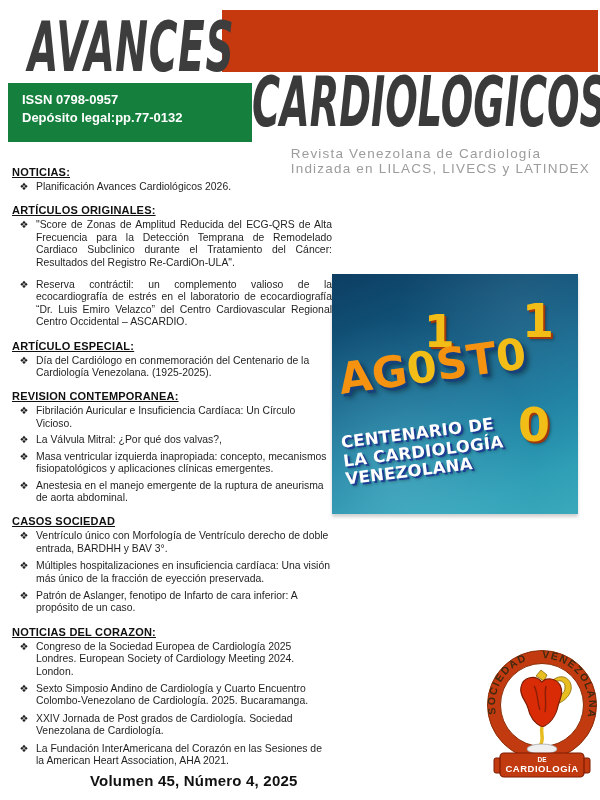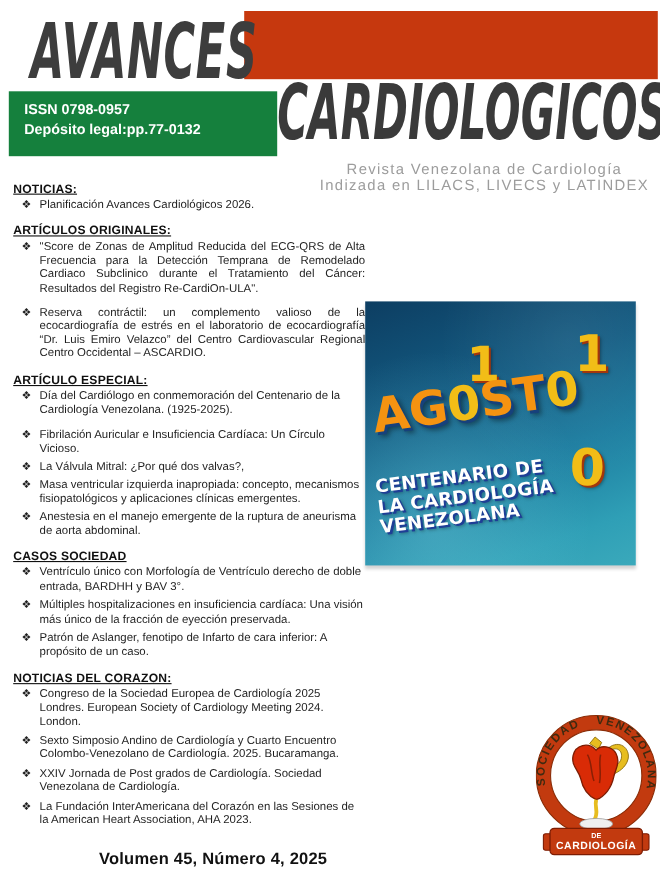--- a/index.html
+++ b/index.html
@@ -11,21 +11,21 @@
   .redbar-b{position:absolute;left:8px;top:83px;width:244px;height:59px;background:#15803d;}
   .issn-line{position:absolute;left:14px;color:#fff;font-weight:bold;font-size:13px;white-space:nowrap;}
   .issn-1{top:9px;}
   .issn-2{top:27px;}
   .title-avances{position:absolute;left:28px;top:12px;font-family:"DejaVu Sans",sans-serif;
     font-weight:bold;font-style:italic;font-size:70px;line-height:1;color:#3d3d3d;
     white-space:nowrap;transform:scale(0.56,1);transform-origin:left top;letter-spacing:1px;}
   .title-cardio{position:absolute;left:252px;top:68px;font-family:"DejaVu Sans",sans-serif;
     font-weight:bold;font-style:italic;font-size:66px;line-height:1;color:#3a3a3a;
     white-space:nowrap;transform:scale(0.58,1.06);transform-origin:left top;}
-  .subtitle{position:absolute;right:10px;top:146px;text-align:center;color:#9c9c9c;
+  .subtitle{position:absolute;right:10px;top:146px;text-align:left;color:#9c9c9c;
     font-size:13.5px;line-height:15px;letter-spacing:1.2px;white-space:nowrap;}
 
   
   .toc{position:absolute;left:12px;top:166px;width:320px;color:#1f1f1f;}
   .toc-heading{font-size:11px;font-weight:bold;text-decoration:underline;color:#101010;
     margin:0 0 3px 0;letter-spacing:.2px;}
   .toc-section{margin-top:0;}
   .toc-section + .toc-section{margin-top:11px;}
   .toc-item{display:grid;grid-template-columns:24px 1fr;margin-bottom:4px;}
   .toc-item .marker{font-size:10px;line-height:12.4px;text-align:center;color:#1f1f1f;}
@@ -108,20 +108,21 @@
 
     <div class="toc-section s-especial">
       <div class="toc-heading">ARTÍCULO ESPECIAL:</div>
       <div class="toc-item">
         <span class="marker">❖</span>
         <span class="txt">Día del Cardiólogo en conmemoración del Centenario de la Cardiología Venezolana.  (1925-2025).</span>
       </div>
     </div>
 
     <div class="toc-section s-revision">
+      <div class="toc-heading">REVISION CONTEMPORANEA:</div>
       <div class="toc-item">
         <span class="marker">❖</span>
         <span class="txt">Fibrilación Auricular e Insuficiencia Cardíaca: Un Círculo Vicioso.</span>
       </div>
       <div class="toc-item">
         <span class="marker">❖</span>
         <span class="txt">La Válvula Mitral: ¿Por qué dos valvas?,</span>
       </div>
       <div class="toc-item">
         <span class="marker">❖</span>
@@ -158,21 +159,21 @@
       <div class="toc-item">
         <span class="marker">❖</span>
         <span class="txt">Sexto Simposio Andino de Cardiología y Cuarto Encuentro Colombo-Venezolano de Cardiología. 2025. Bucaramanga.</span>
       </div>
       <div class="toc-item">
         <span class="marker">❖</span>
         <span class="txt">XXIV Jornada de Post grados de Cardiología. Sociedad Venezolana de Cardiología.</span>
       </div>
       <div class="toc-item">
         <span class="marker">❖</span>
-        <span class="txt">La Fundación InterAmericana del Corazón en las Sesiones de la American Heart Association, AHA 2023.</span>
+        <span class="txt">La Fundación InterAmericana del Corazón en las Sesiones de la American Heart Association, AHA 2021.</span>
       </div>
     </div>
 
   </div>
 
   <div class="poster">
     <div class="p-digit p-1a">1</div>
     <div class="p-digit p-1b">1</div>
     <div class="p-word"><span class="lt">AG</span><span class="zr">0</span><span class="lt">ST</span><span class="zr">0</span></div>
     <div class="p-digit p-0">0</div>

